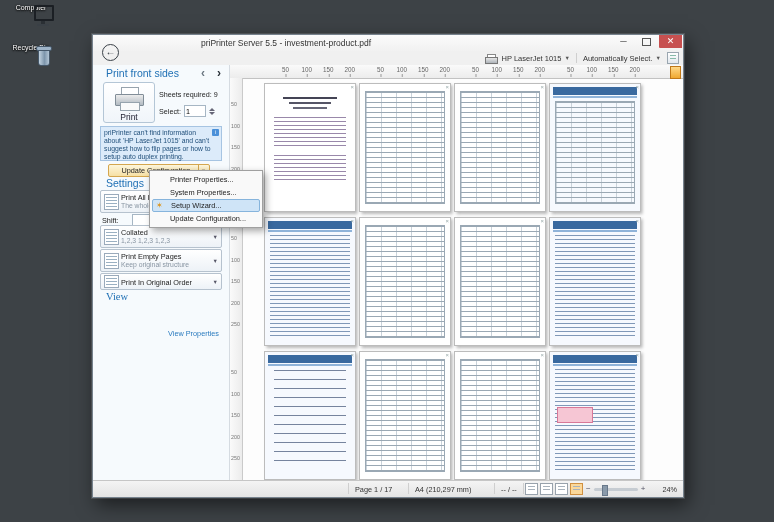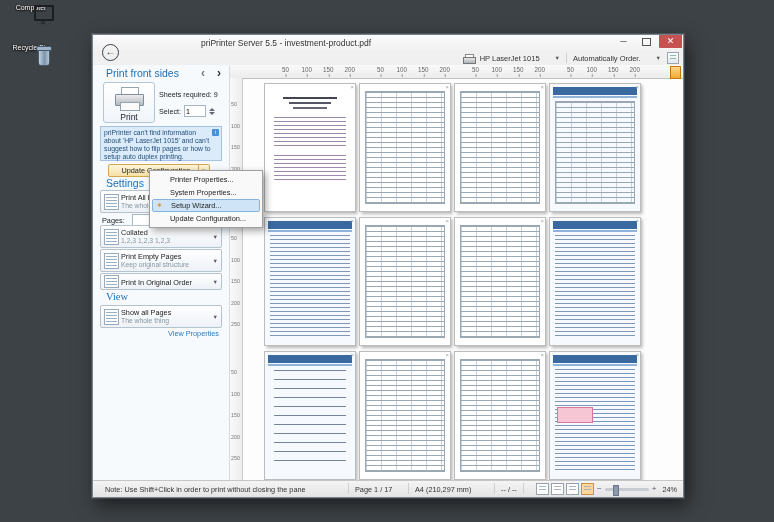--- a/index.html
+++ b/index.html
@@ -24,21 +24,21 @@
   .title{position:absolute;left:108px;top:3px;font-size:8.5px;color:#333;white-space:nowrap;}
   .winbtn{position:absolute;top:0;width:23px;height:13px;text-align:center;font-size:9px;line-height:12px;color:#444;}
   .winbtn.min{right:48px;} .winbtn.max{right:25px;}
   .winbtn.max i{display:inline-block;width:7px;height:6px;border:1px solid #555;margin-top:3px;}
   .winbtn.close{right:1px;background:#c75050;color:#fff;font-size:9px;border-radius:0 0 0 1px;}
 
   .toolbar{position:absolute;left:136px;right:4px;top:16px;height:14px;display:flex;justify-content:flex-end;align-items:center;gap:6px;font-size:7.5px;color:#333;}
   .mini-printer{position:relative;width:11px;height:9px;}
   .mini-printer .mp1{position:absolute;left:2px;top:0;width:7px;height:3px;background:#fff;border:1px solid #888;}
   .mini-printer .mp2{position:absolute;left:0;top:3px;width:11px;height:5px;background:linear-gradient(#e6e6e6,#aeb4ba);border:1px solid #777;}
-  .tb-select{display:flex;align-items:center;gap:15px;white-space:nowrap;}
+  .tb-select{display:flex;align-items:center;gap:3px;white-space:nowrap;}
   .tb-select .arrow{font-size:5.5px;color:#555;}
   .tb-sep{width:1px;height:10px;background:#cfcfcf;}
   .tb-icon{width:10px;height:10px;border:1px solid #9aa6b0;background:linear-gradient(#fff,#e2e8ee);position:relative;}
   .tb-icon::after{content:"";position:absolute;inset:2px;background:repeating-linear-gradient(to bottom,#8ba 0 1px,transparent 1px 3px);}
 
   .backbtn{position:absolute;left:9px;top:9px;width:15px;height:15px;border:1.5px solid #3a4148;border-radius:50%;
            text-align:center;line-height:14px;font-size:10px;color:#2a3138;background:transparent;z-index:8;}
 
   
   .panel{position:absolute;left:0;top:30px;width:136px;bottom:16px;background:#f6fafd;border-right:1px solid #d5dbe1;}
@@ -135,21 +135,21 @@
   .sb-pos{position:absolute;left:408px;top:4px;white-space:nowrap;}
   .sb-sep{position:absolute;top:2px;width:1px;height:11px;background:#cfcfcf;}
   .s1{left:255px;}.s2{left:315px;}.s3{left:401px;}.s4{left:430px;}
   .sb-right{position:absolute;right:6px;top:2px;height:12px;display:flex;align-items:center;gap:2px;}
   .vm{width:11px;height:10px;border:1px solid #98a2ac;background:#fff;position:relative;}
   .vm::after{content:"";position:absolute;inset:2px;background:repeating-linear-gradient(to bottom,#a8b2bc 0 1px,transparent 1px 3px);}
   .vm.active{background:#fbd89a;border-color:#d09040;}
   .zbtn{font-size:8px;color:#556;line-height:10px;padding:0 1px;}
   .ztrack{width:44px;height:3px;background:#c6ccd2;border-radius:2px;position:relative;}
   .zthumb{position:absolute;left:8px;top:-3px;width:4px;height:9px;background:#8a9aaa;border:1px solid #68788a;}
-  .zpct{margin-left:3px;}
+  .zpct{margin-left:14px;}
 </style>
 </head>
 <body>
 
 <div class="desk-icon di-computer">
   <span class="desk-img">
     <i class="mon-screen"></i><i class="mon-stand"></i><i class="mon-base"></i>
   </span>
   <div class="desk-label">Computer</div>
 </div>
@@ -173,21 +173,21 @@
     <span class="mini-printer">
         <i class="mp1"></i>
         <i class="mp2"></i>
       </span>
     <span class="tb-select">
       <span>HP LaserJet 1015</span>
       <span class="arrow">▼</span>
     </span>
     <span class="tb-sep"></span>
     <span class="tb-select">
-      <span>Automatically Order.</span>
+      <span>Automatically Select.</span>
       <span class="arrow">▼</span>
     </span>
     <span class="tb-icon"></span>
   </div>
 
   <div class="backbtn">←</div>
 
   <div class="panel">
     <span class="mode-heading">Print front sides</span>
     <span class="nav prev">‹</span>
@@ -224,21 +224,21 @@
     <div class="sec-heading sh1">Settings</div>
 
     <div class="dd dd1">
       <span class="dd-icon"></span>
       <span class="dd-label">Print All Pages</span>
       <span class="dd-sub">The whole thing</span>
       <span class="dd-arrow">▼</span>
     </div>
 
     <div class="pages-row">
-      <span class="pages-label">Pages:</span>
+      <span class="pages-label">Shift:</span>
       <input class="pages-input" value="" style="">
     </div>
 
     <div class="dd dd3">
       <span class="dd-icon"></span>
       <span class="dd-label">Print Empty Pages</span>
       <span class="dd-sub">Keep original structure</span>
       <span class="dd-arrow">▼</span>
     </div>
 
@@ -250,26 +250,20 @@
     </div>
 
     <div class="dd dd4">
       <span class="dd-icon"></span>
       <span class="dd-label">Print In Original Order</span>
       <span class="dd-arrow">▼</span>
     </div>
 
     <div class="sec-heading sh2">View</div>
 
-    <div class="dd dd5">
-      <span class="dd-icon"></span>
-      <span class="dd-label">Show all Pages</span>
-      <span class="dd-sub">The whole thing</span>
-      <span class="dd-arrow">▼</span>
-    </div>
 
     <a class="viewprops">View Properties</a>
   </div>
 
   <div class="preview">
     <div class="hruler">
         <span class="hnum" style="left: 55.43px;">50</span>
         <span class="hnum" style="left: 76.86px;">100</span>
         <span class="hnum" style="left: 98.29px;">150</span>
         <span class="hnum" style="left: 119.72px;">200</span>
@@ -367,21 +361,20 @@
   </div>
 
   <div class="menu">
       <div class="menu-item"><span class="mi-icon"></span><span>Printer Properties...</span></div>
       <div class="menu-item"><span class="mi-icon"></span><span>System Properties...</span></div>
       <div class="menu-item hl"><span class="mi-icon">✶</span><span>Setup Wizard...</span></div>
       <div class="menu-item"><span class="mi-icon"></span><span>Update Configuration...</span></div>
     </div>
 
   <div class="statusbar">
-    <span class="sb-note">Note: Use Shift+Click in order to print without closing the pane</span>
     <span class="sb-sep s1"></span>
     <span class="sb-page">Page 1 / 17</span>
     <span class="sb-sep s2"></span>
     <span class="sb-paper">A4 (210,297 mm)</span>
     <span class="sb-sep s3"></span>
     <span class="sb-pos">-- / --</span>
     <span class="sb-sep s4"></span>
     <div class="sb-right">
       <span class="vm"></span>
       <span class="vm"></span>

